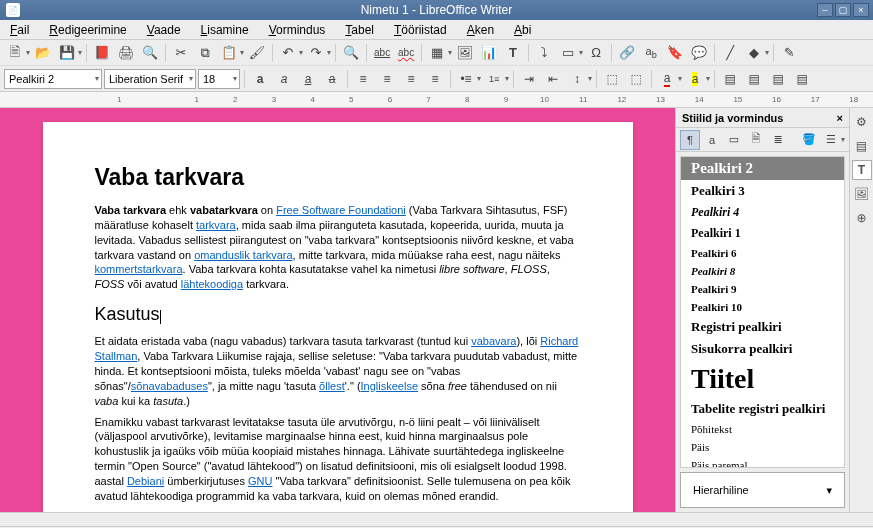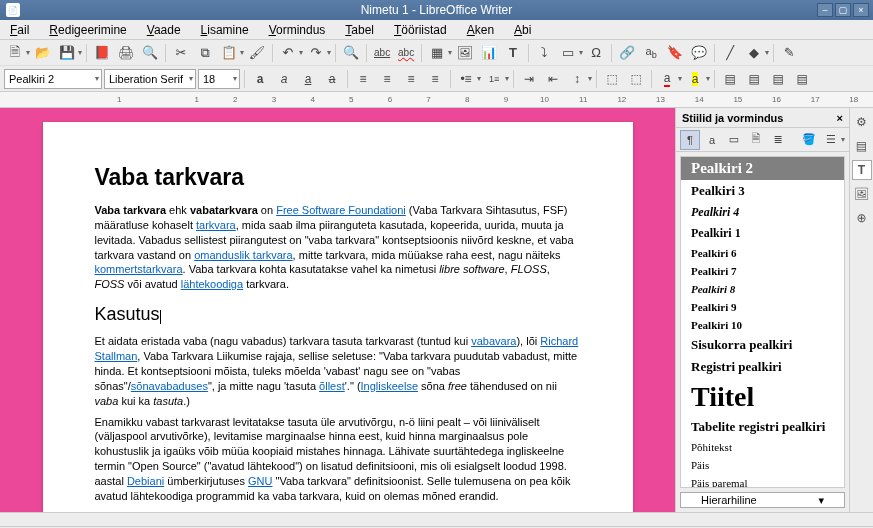--- a/index.html
+++ b/index.html
@@ -34,21 +34,21 @@
 .cursor::after { content: ""; display: inline-block; width: 1px; height: 14px; background: #000; vertical-align: text-bottom; }
 .sidepanel { width: 198px; background: #ededed; border-left: 1px solid #ccc; display: flex; }
 .styles-panel { flex: 1; display: flex; flex-direction: column; }
 .sp-header { height: 20px; display: flex; align-items: center; padding: 0 6px; font-size: 11px; font-weight: bold; border-bottom: 1px solid #ccc; justify-content: space-between; gap: 8px; }
 .sp-toolbar { height: 24px; display: flex; align-items: center; padding: 0 4px; gap: 2px; border-bottom: 1px solid #ccc; }
 .sp-tb-btn { width: 20px; height: 20px; display: flex; align-items: center; justify-content: center; font-size: 11px; cursor: pointer; color: #444; }
 .sp-tb-btn.active { background: #d0d8e8; border: 1px solid #90a8c8; }
 .styles-list { flex: 1; overflow: auto; background: #fff; border: 1px solid #ccc; margin: 4px; }
 .style-item { padding: 3px 10px; cursor: pointer; font-family: "Liberation Serif", Georgia, serif; }
 .style-item.selected { background: #808080; color: #fff; font-weight: bold; font-size: 15px; }
-.sp-filter { height: 16px; border: 1px solid #aaa; margin: 0 4px 4px; background: #fff; display: flex; align-items: center; padding: 0 20px; font-size: 11px; justify-content: space-between; }
+.sp-filter { height: 36px; border: 1px solid #aaa; margin: 0 4px 4px; background: #fff; display: flex; align-items: center; padding: 0 12px; font-size: 11px; justify-content: space-between; }
 .sidebar-tabs { width: 24px; background: #ededed; border-left: 1px solid #ccc; display: flex; flex-direction: column; align-items: center; padding-top: 4px; gap: 4px; }
 .st-btn { width: 20px; height: 20px; display: flex; align-items: center; justify-content: center; font-size: 12px; cursor: pointer; color: #555; }
 .st-btn.active { background: #fff; border: 1px solid #aaa; }
 .scroll-h { height: 14px; background: #ededed; border-top: 1px solid #ccc; }
 .statusbar { height: 20px; background: #ededed; border-top: 1px solid #ccc; display: flex; align-items: center; font-size: 11px; padding: 0 6px; gap: 0; }
 .sb-cell { padding: 0 8px; border-right: 1px solid #ccc; height: 18px; display: flex; align-items: center; }
 .sb-spacer { flex: 1; }
 </style>
 </head>
 <body>
@@ -252,26 +252,25 @@
         <div class="sp-tb-btn">🪣</div>
         <div class="sp-tb-btn">☰</div>
           <span class="tb-drop">▾</span>
       </div>
       <div class="styles-list" id="styles-list">
           <div class="style-item selected">Pealkiri 2</div>
           <div class="style-item" style="font-size:13px;font-weight:bold">Pealkiri 3</div>
           <div class="style-item" style="font-size:12px;font-weight:bold;font-style:italic">Pealkiri 4</div>
           <div class="style-item" style="font-size:12px;font-weight:bold">Pealkiri 1</div>
           <div class="style-item" style="font-size:11px;font-weight:bold">Pealkiri 6</div>
-          <div class="style-item" style="font-size:11px;font-weight:bold">Pealkiri 7</div>
           <div class="style-item" style="font-size:11px;font-weight:bold;font-style:italic">Pealkiri 8</div>
           <div class="style-item" style="font-size:11px;font-weight:bold">Pealkiri 9</div>
           <div class="style-item" style="font-size:11px;font-weight:bold">Pealkiri 10</div>
+          <div class="style-item" style="font-size:13px;font-weight:bold">Registri pealkiri</div>
           <div class="style-item" style="font-size:13px;font-weight:bold">Sisukorra pealkiri</div>
-          <div class="style-item" style="font-size:13px;font-weight:bold">Registri pealkiri</div>
           <div class="style-item" style="font-size:28px;font-weight:bold">Tiitel</div>
           <div class="style-item" style="font-size:13px;font-weight:bold">Tabelite registri pealkiri</div>
           <div class="style-item" style="font-size:11px">Põhitekst</div>
           <div class="style-item" style="font-size:11px">Päis</div>
           <div class="style-item" style="font-size:11px">Päis paremal</div>
         </div>
       <div class="sp-filter">
         <span>Hierarhiline</span>
         <span>▾</span>
       </div>

